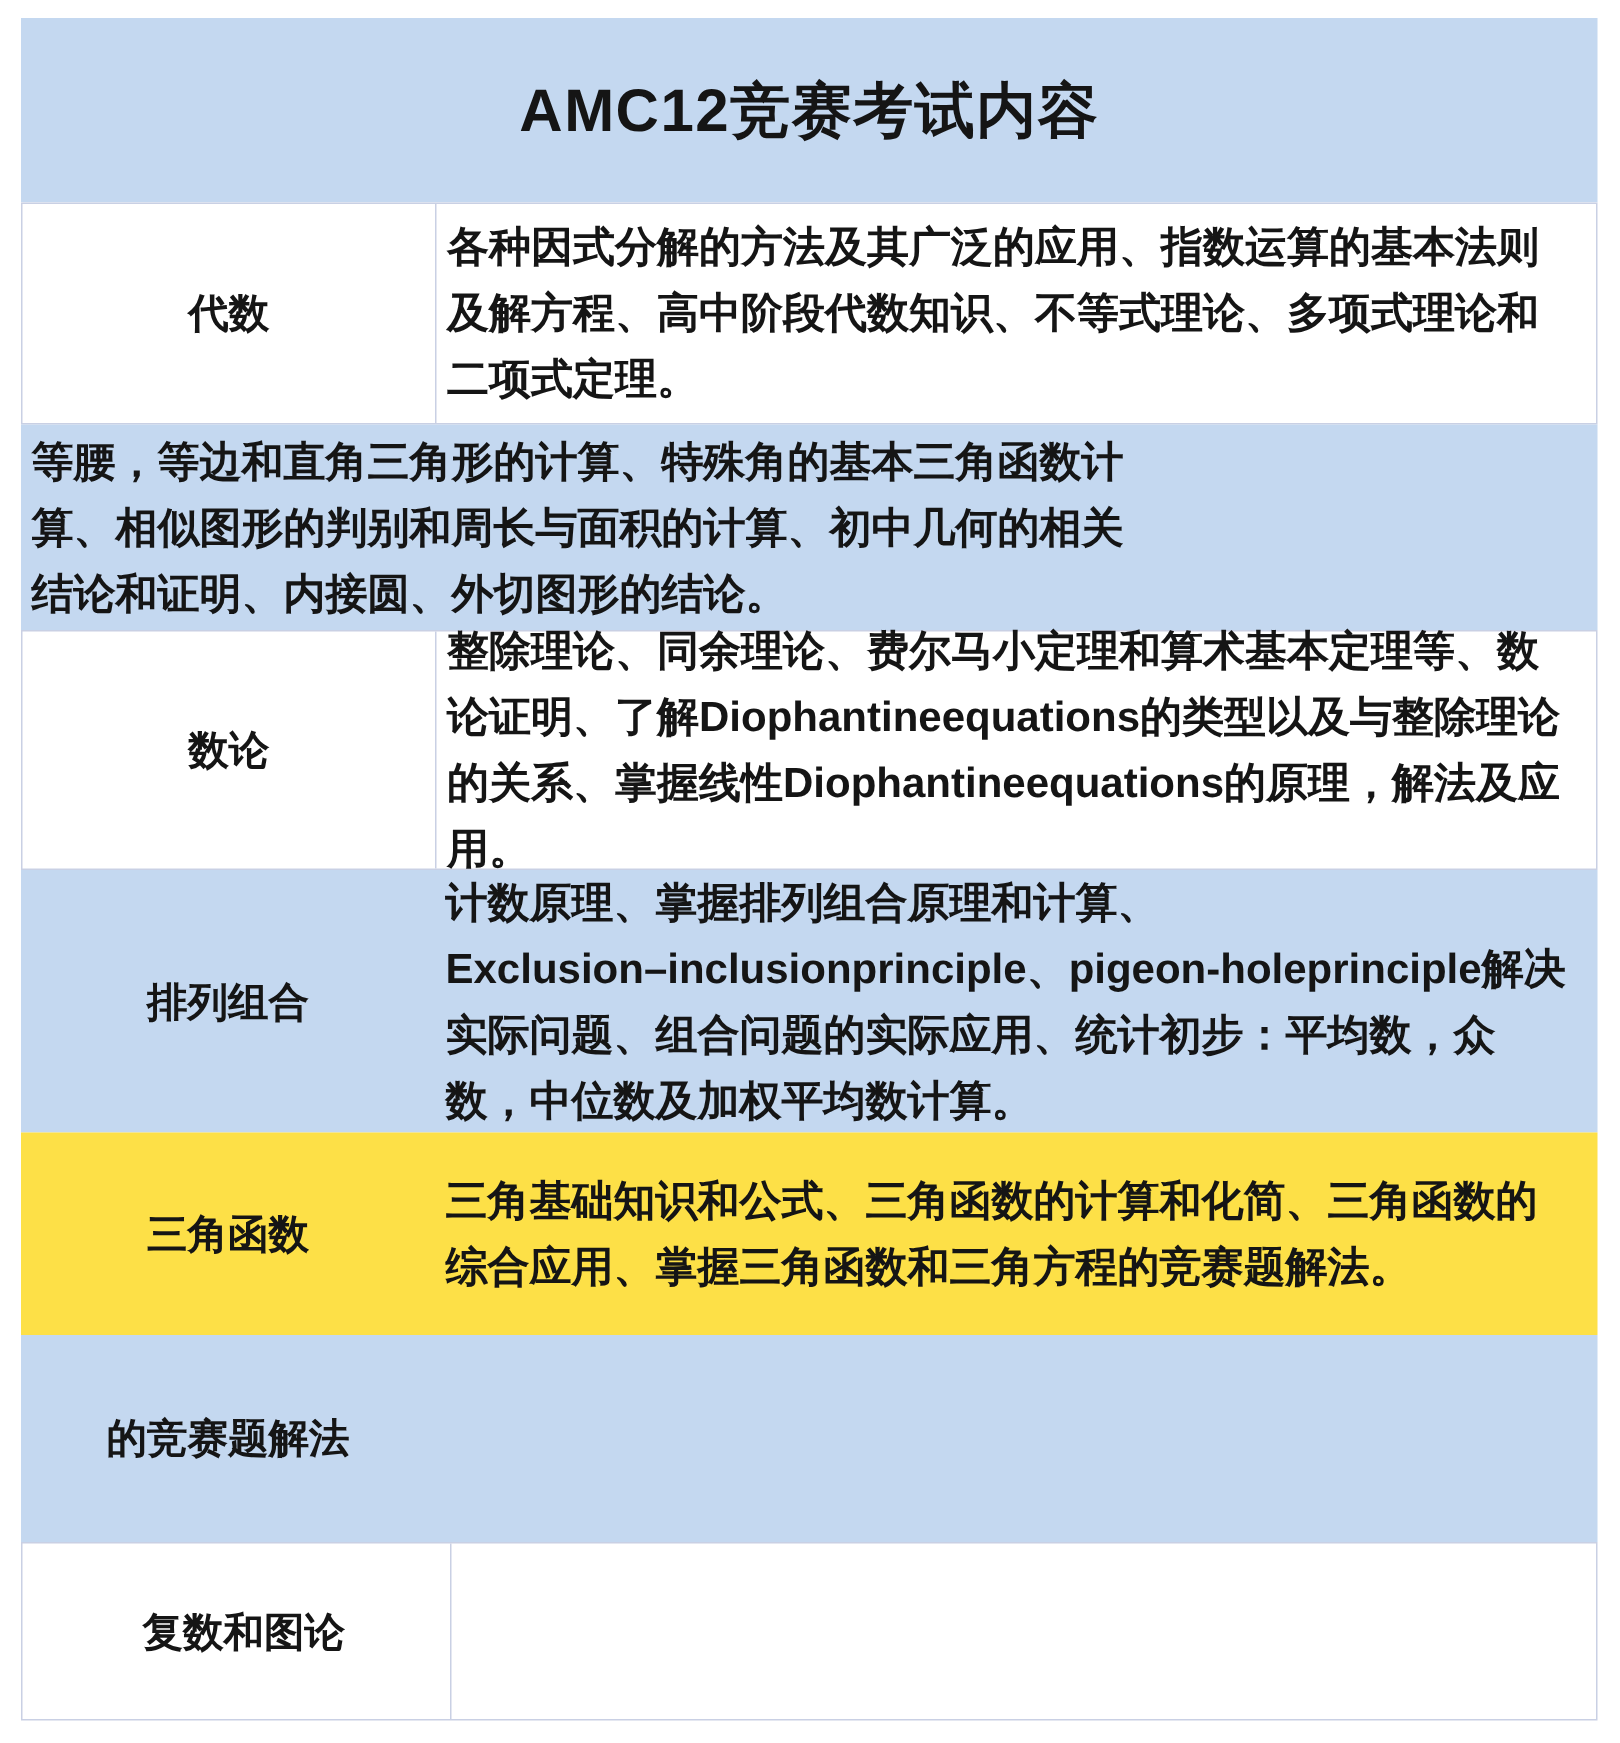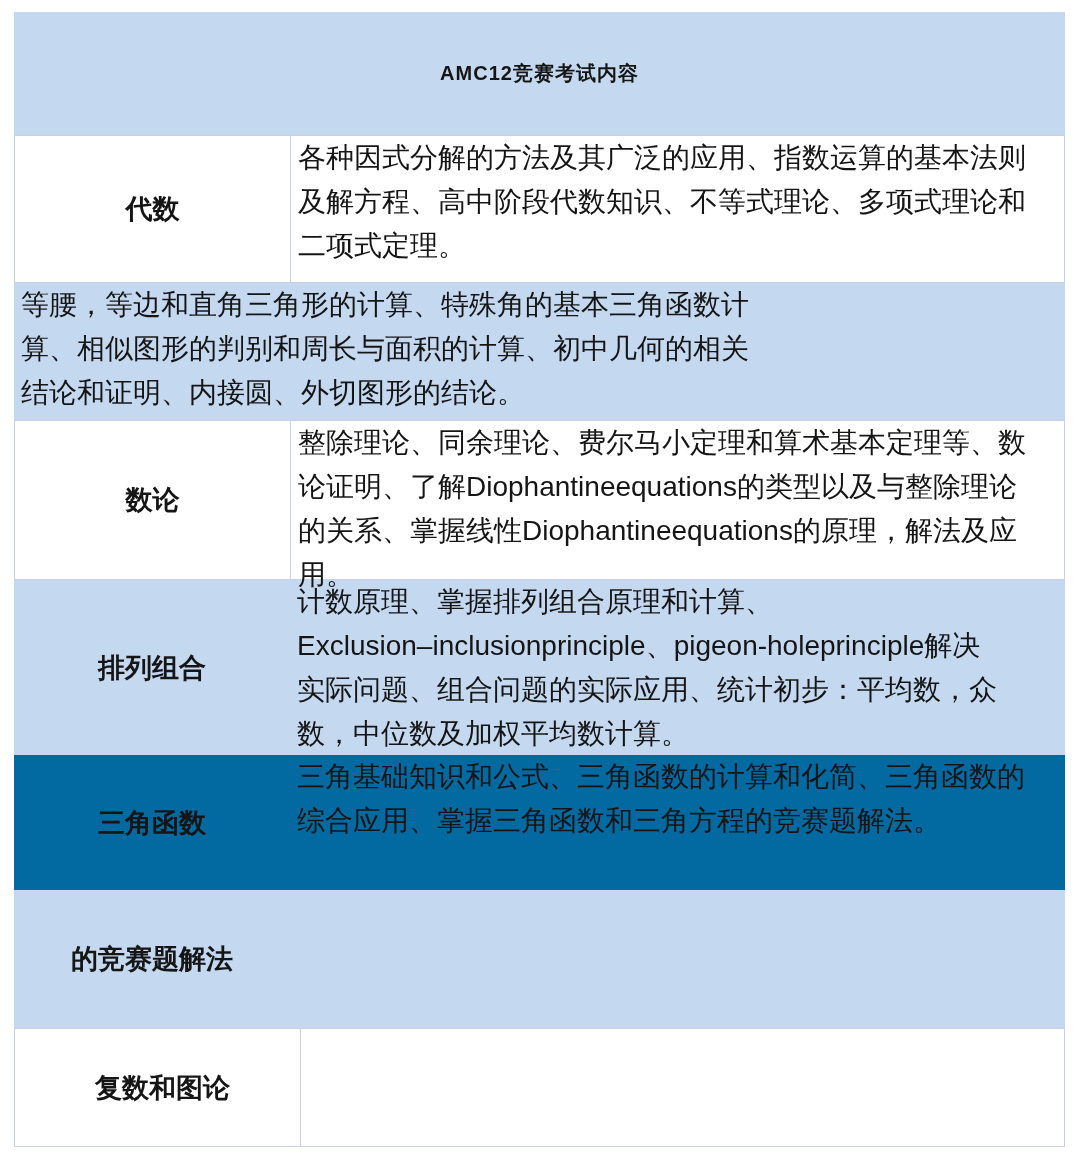--- a/index.html
+++ b/index.html
@@ -19,41 +19,41 @@
   .table-wrap{
     position:absolute;left:14px;top:12px;
     width:1051px;
   }
   .thead{
     height:123px;width:100%;
     background:var(--shaded-bg);
     display:flex;align-items:center;justify-content:center;
   }
   .table-title{
-    font-size:20px;font-weight:700;letter-spacing:1px;
+    font-size:40px;font-weight:700;letter-spacing:1px;
   }
   .row{
     display:flex;width:100%;
   }
   .row.shaded{background:var(--shaded-bg);}
   .row.bordered{
     background:#fff;
     border:1px solid var(--border-color);
   }
   .row.bordered .cat{border-right:1px solid var(--border-color);}
-  .row.plain{background:#0369a1;}
+  .row.plain{background:#fde047;}
   .cat{
     width:276px;flex:0 0 276px;
     display:flex;align-items:center;justify-content:center;
     font-size:27px;font-weight:700;
   }
   .desc{
     flex:1 1 auto;
-    display:flex;align-items:flex-start;
-    padding-left:7px;padding-right:18px;
+    display:flex;align-items:center;
+    padding-left:7px;padding-right:18px;font-weight:bold;
   }
   .desc-text{
     font-size:28px;line-height:44px;
     white-space:pre-line;
     word-break:keep-all;
   }
   
   .h-r0{height:148px;}
   .h-r1{height:137px;}
   .h-r2{height:160px;}

